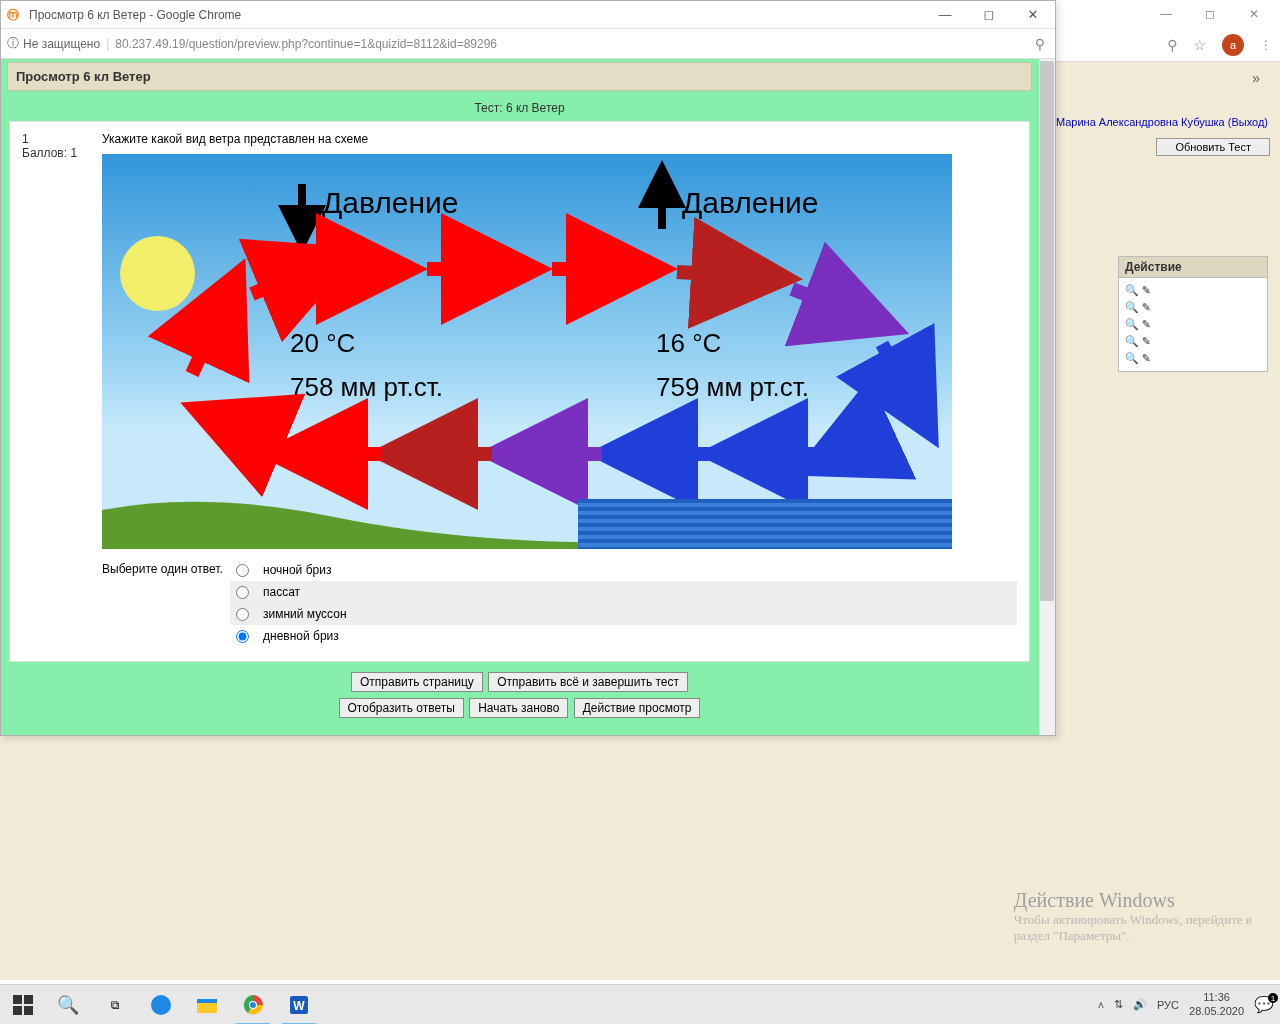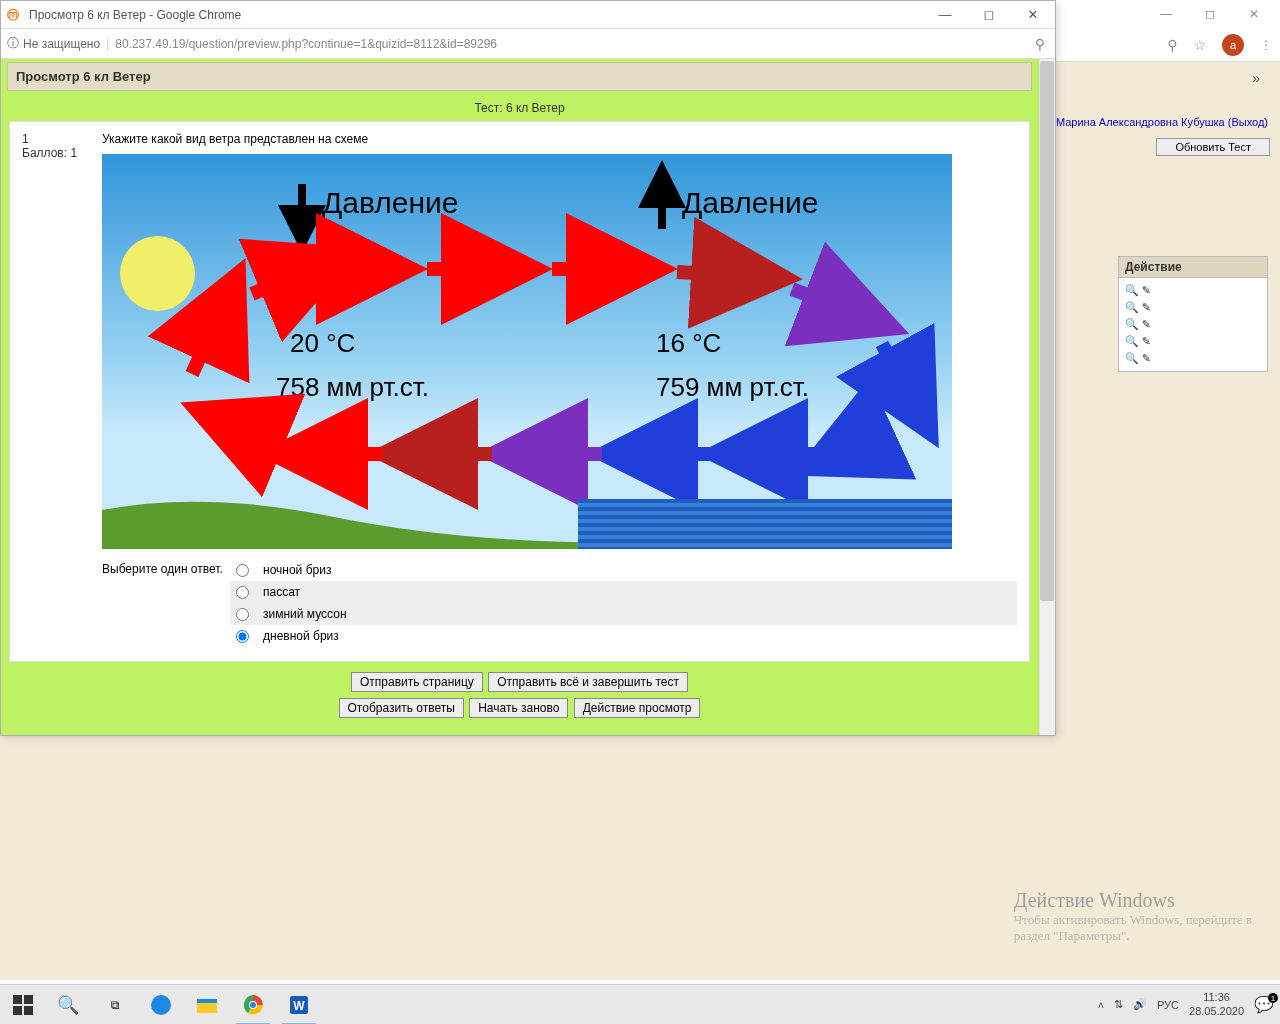--- a/index.html
+++ b/index.html
@@ -27,21 +27,21 @@
   .fg-titlebar .favicon { width:16px; height:16px; margin:0 6px; color:#f58220; font-weight:bold; font-size:12px; }
   .fg-titlebar .title { flex:1; font-size:12px; color:#555; }
   .fg-titlebar .win-btns { display:flex; }
   .fg-titlebar .win-btn { width:44px; height:28px; display:flex; align-items:center; justify-content:center; color:#555; font-size:13px; }
   .fg-addrbar { height:30px; display:flex; align-items:center; border-bottom:1px solid #ddd; padding: 0 6px; gap:6px; color:#666; font-size:12px;}
   .fg-addrbar .sec { display:flex; align-items:center; gap:4px; color:#666; }
   .fg-addrbar .sep { color:#ccc; }
   .fg-addrbar .url { flex:1; color:#888; }
   .fg-addrbar .mag { color:#888; font-size:14px; padding-right:4px; }
 
-  .fg-body { flex:1; overflow:auto; background:#bef264; position:relative; }
+  .fg-body { flex:1; overflow:auto; background:#86efac; position:relative; }
   .scroll-track { position:absolute; right:0; top:0; bottom:0; width:16px; background:#f0f0f0; border-left:1px solid #ddd;}
   .scroll-thumb { position:absolute; right:1px; top:2px; width:14px; height:540px; background:#c8c8c8; border-radius:2px;}
   .fg-inner { margin-right:17px; }
   .page-header { background:#e4ddc6; border:1px solid #c8c0a0; margin:3px 6px 0 6px; padding:6px 8px; font-weight:bold; font-size:13px; color:#333;}
   .test-title { text-align:center; padding:10px 0 6px 0; font-size:12px; color:#333; }
   .question-box { background:#fff; border:1px solid #ddd; margin:0 8px; padding:10px 12px 14px 12px; }
   .q-row { display:flex; }
   .q-num { width:80px; font-size:12px; color:#333; }
   .q-main { flex:1; }
   .q-text { font-size:12px; margin-bottom:8px; }
@@ -146,21 +146,21 @@
           </div>
           <div class="q-main">
             <div class="q-text">Укажите какой вид ветра представлен на схеме</div>
 
             <div class="q-image">
               <div class="sun"></div>
 
               <div class="lbl big" style="top:32px; left:220px;">Давление</div>
               <div class="lbl big" style="top:32px; left:580px;">Давление</div>
               <div class="lbl med" style="top:174px; left:188px;">20 °C</div>
-              <div class="lbl med" style="top:218px; left:174px;">758 мм рт.ст.</div>
+              <div class="lbl med" style="top:218px; left:188px;">758 мм рт.ст.</div>
               <div class="lbl med" style="top:174px; left:554px;">16 °C</div>
               <div class="lbl med" style="top:218px; left:554px;">759 мм рт.ст.</div>
 
               <svg width="850" height="395" style="position:absolute;top:0;left:0;">
                 <defs>
                   <marker id="ar-red" markerWidth="8" markerHeight="8" refX="4" refY="4" orient="auto">
                       <path d="M0,0 L8,4 L0,8 Z" fill="red"></path>
                     </marker>
                   <marker id="ar-blue" markerWidth="8" markerHeight="8" refX="4" refY="4" orient="auto">
                       <path d="M0,0 L8,4 L0,8 Z" fill="#1f3fd8"></path>

